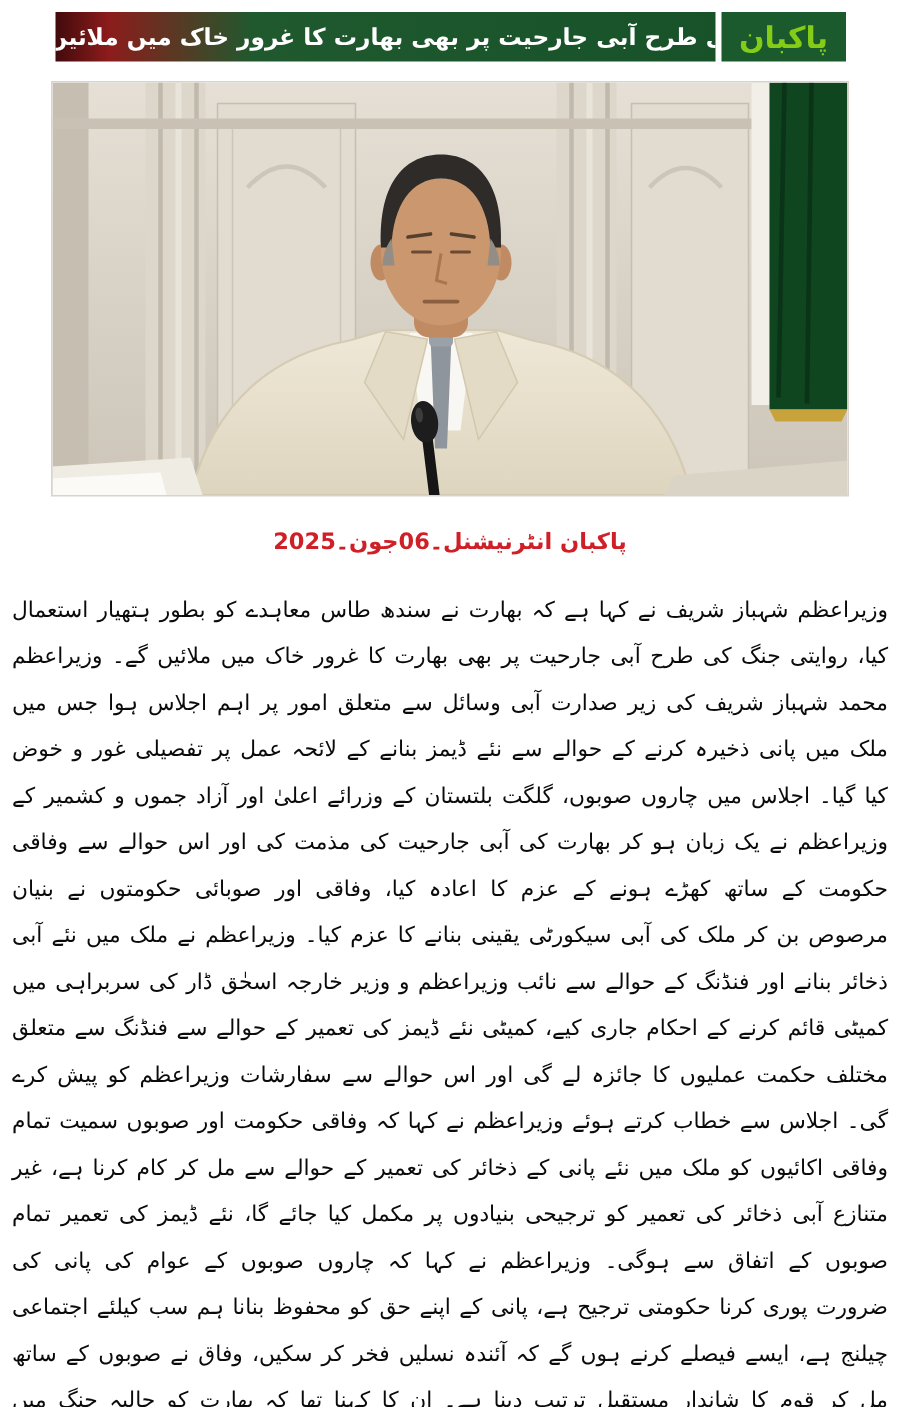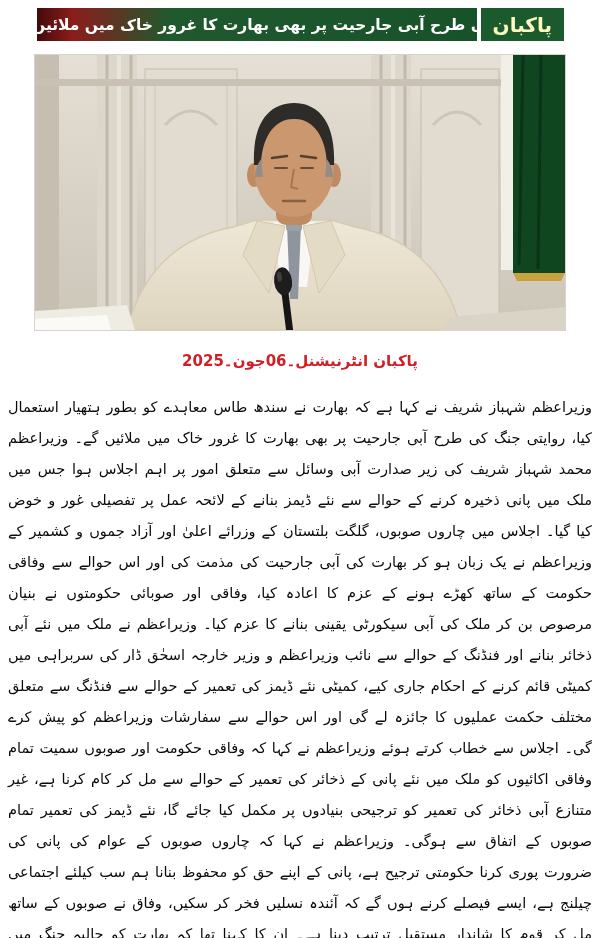--- a/index.html
+++ b/index.html
@@ -10,21 +10,21 @@
     font-family:"DejaVu Sans",sans-serif;
     overflow:hidden;
     direction:rtl;
   }
   
   .topbar{
     position:absolute;top:8px;right:36px;left:37px;height:33px;
     display:flex;direction:rtl;gap:4px;
   }
   .logo-box{
-    background:#1a5a2c;color:#fef9c3;
+    background:#1a5a2c;color:#84cc16;
     font-weight:bold;font-size:20px;
     display:flex;align-items:center;justify-content:center;
     padding:0 12px;line-height:1;
   }
   .headline-bar{
     flex:1;
     
     background:linear-gradient(to right,#420a0c 0%,#8c1c1b 8%,#20592e 30%,#175229 100%);
     color:#ffffff;
     display:flex;align-items:center;justify-content:center;

